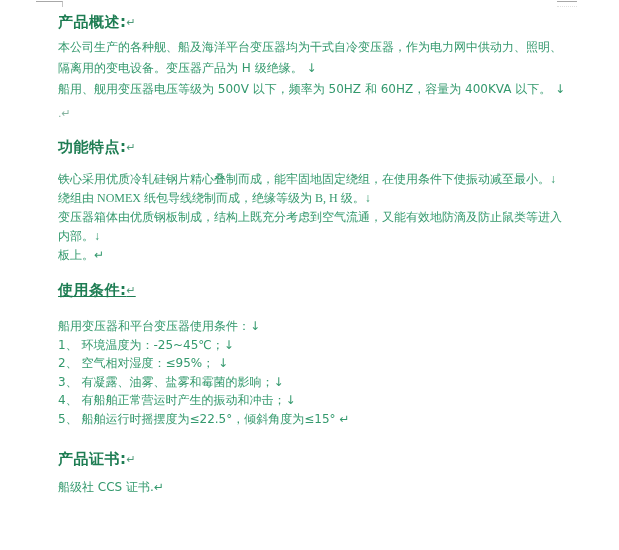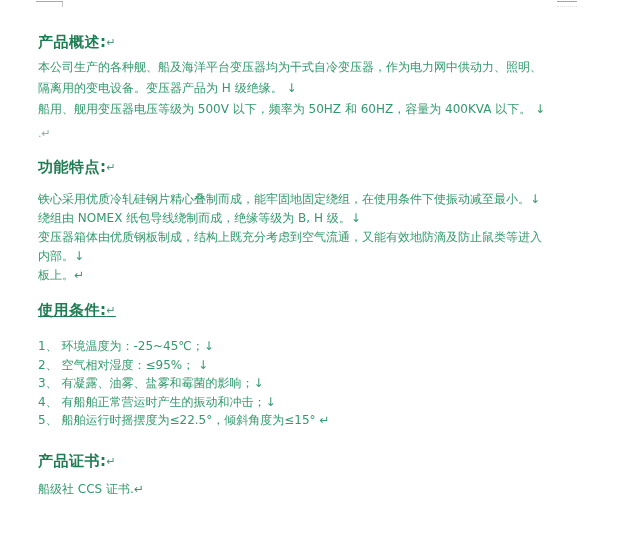--- a/index.html
+++ b/index.html
@@ -4,22 +4,21 @@
 <style>
   html, body { margin: 0; padding: 0; }
   body {
     width: 619px; height: 550px;
     background: #ffffff;
     overflow: hidden;
     position: relative;
     font-family: "DejaVu Sans", sans-serif;
   }
   .doc {
-    padding: 4px 28px 0 38px;
-    margin-top: 20px;
+    padding: 4px 28px 0 58px;
   }
   
   .frag-left {
     position: absolute; left: 36px; top: 1px;
     width: 26px; height: 5px;
     border-top: 1px solid #a8a8a8;
     border-right: 1px solid #c4c4c4;
   }
   .frag-right {
     position: absolute; left: 557px; top: 1px;
@@ -49,21 +48,21 @@
   .h4 { margin-top: 21px; }
   .para {
     color: #33996d;
     font-size: 12px;
     margin: 0;
   }
   .line { white-space: nowrap; }
   .para1 { margin-top: 4px; }
   .para1 .line { line-height: 21px; }
   .para2 { margin-top: 12px; }
-  .para2 .line { line-height: 19px; }
+  .para2 .line { line-height: 19px; font-family: Liberation Serif, serif; }
   .para3 { margin-top: 16px; }
   .para3 .line { line-height: 18.5px; }
   .para4 { margin-top: 8px; }
   .para4 .line { line-height: 19px; }
   .stray-line {
     color: #86b4a0;
     font-size: 11px;
     line-height: 19px;
     margin-top: 4px;
     white-space: nowrap;
@@ -89,20 +88,21 @@
   <div class="para para2">
     <div class="line">铁心采用优质冷轧硅钢片精心叠制而成，能牢固地固定绕组，在使用条件下使振动减至最小。↓</div>
     <div class="line">绕组由 NOMEX 纸包导线绕制而成，绝缘等级为 B, H 级。↓</div>
     <div class="line">变压器箱体由优质钢板制成，结构上既充分考虑到空气流通，又能有效地防滴及防止鼠类等进入</div>
     <div class="line">内部。↓</div>
     <div class="line">板上。↵</div>
   </div>
 
   <div class="sec-heading h3"><span>使用条件:</span><span class="pmark">↵</span></div>
   <div class="para para3">
+    <div class="line">船用变压器和平台变压器使用条件：↓</div>
     <div class="line">1、 环境温度为：-25~45℃；↓</div>
     <div class="line">2、 空气相对湿度：≤95%；  ↓</div>
     <div class="line">3、 有凝露、油雾、盐雾和霉菌的影响；↓</div>
     <div class="line">4、 有船舶正常营运时产生的振动和冲击；↓</div>
     <div class="line">5、 船舶运行时摇摆度为≤22.5°，倾斜角度为≤15°  ↵</div>
   </div>
 
   <div class="sec-heading h4"><span>产品证书:</span><span class="pmark">↵</span></div>
   <div class="para para4">
     <div class="line">船级社 CCS 证书.↵</div>

